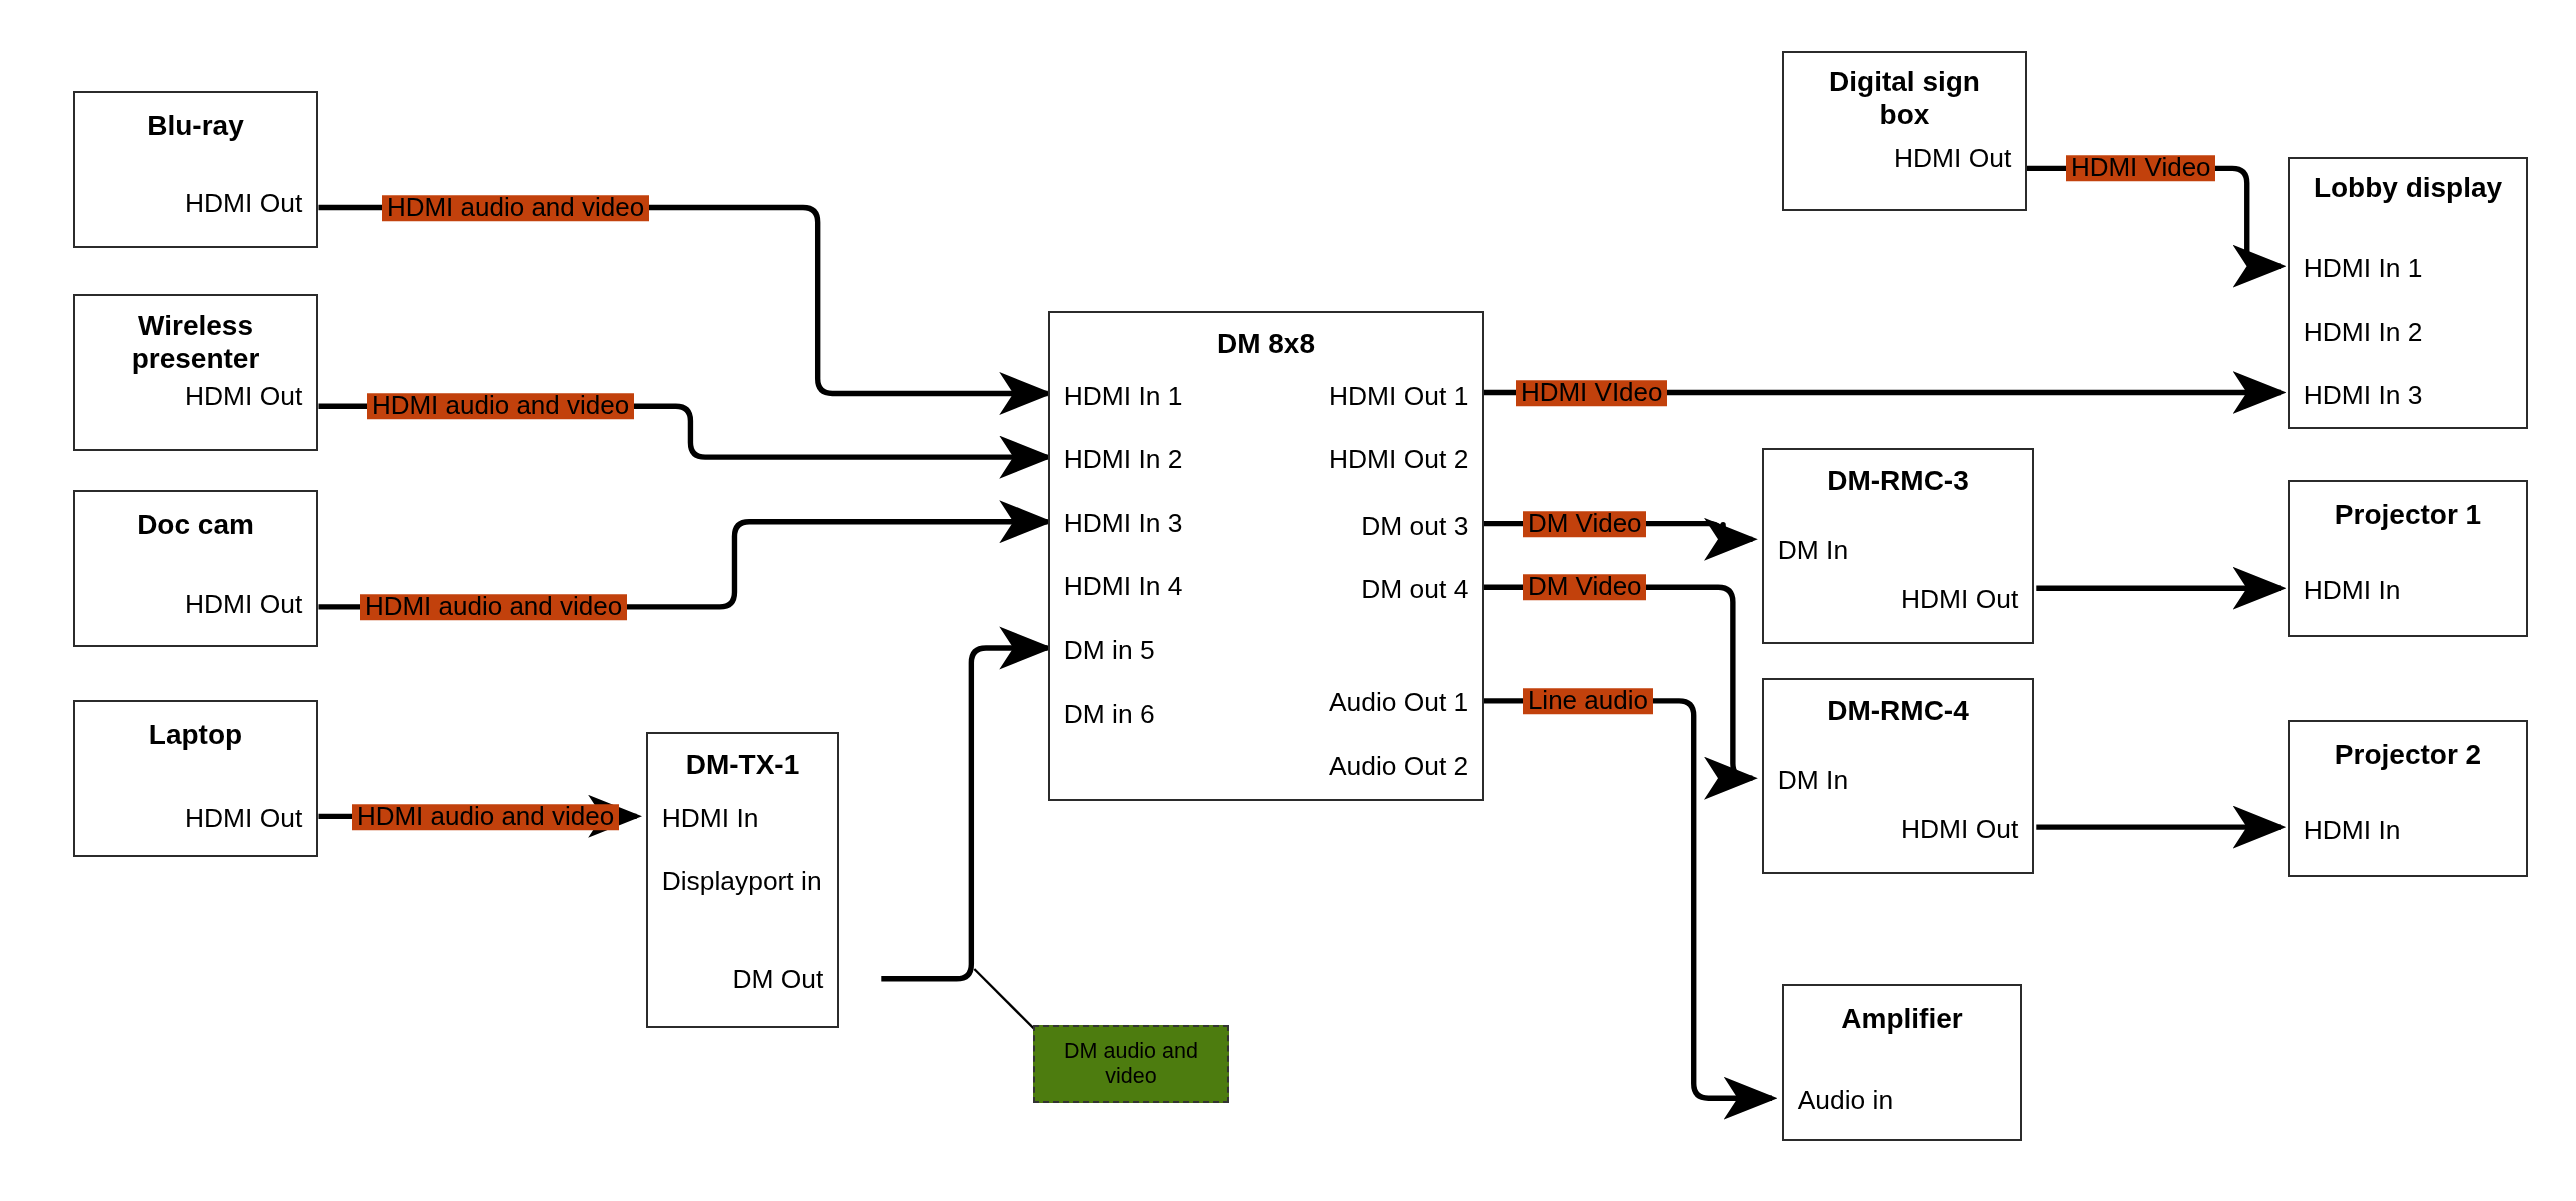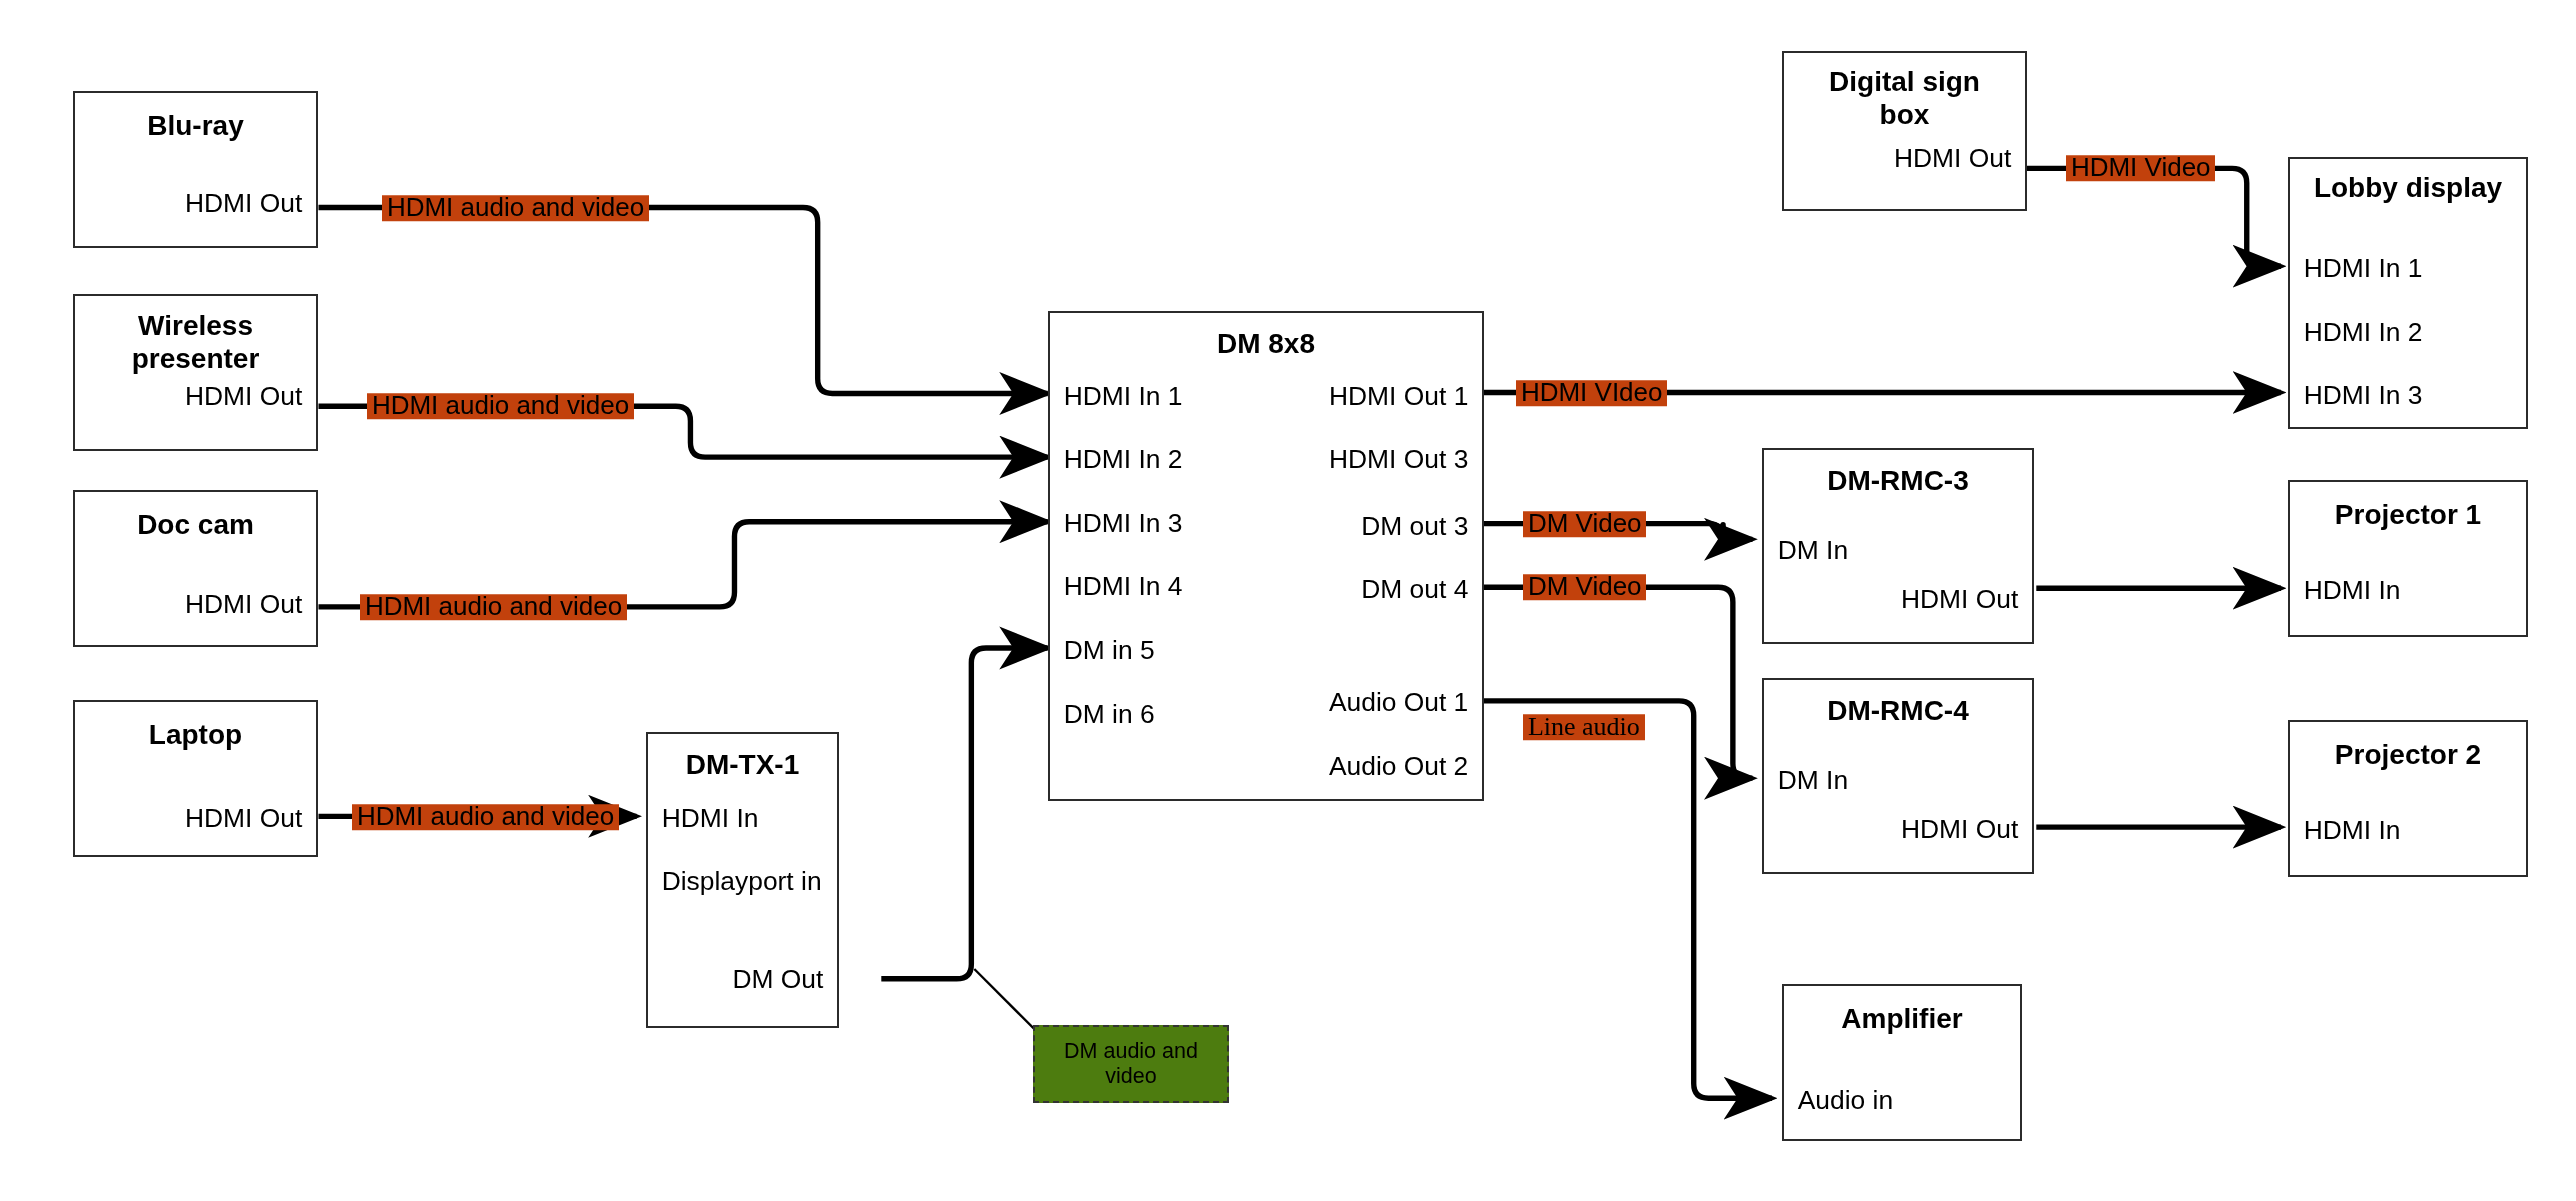--- a/index.html
+++ b/index.html
@@ -91,21 +91,21 @@
 
   <div class="node" style="left:1048px;top:311px;width:436px;height:490px;">
     <div class="title" style="top:13.7px;">DM 8x8</div>
     <div class="port l" style="top:69px;">HDMI In 1</div>
     <div class="port l" style="top:132px;">HDMI In 2</div>
     <div class="port l" style="top:196px;">HDMI In 3</div>
     <div class="port l" style="top:259px;">HDMI In 4</div>
     <div class="port l" style="top:323px;">DM in 5</div>
     <div class="port l" style="top:387px;">DM in 6</div>
     <div class="port r" style="top:69px;">HDMI Out 1</div>
-    <div class="port r" style="top:132px;">HDMI Out 3</div>
+    <div class="port r" style="top:132px;">HDMI Out 2</div>
     <div class="port r" style="top:199px;">DM out 3</div>
     <div class="port r" style="top:262px;">DM out 4</div>
     <div class="port r" style="top:375px;">Audio Out 1</div>
     <div class="port r" style="top:439px;">Audio Out 2</div>
   </div>
 
   <div class="node" style="left:1782px;top:51px;width:245px;height:160px;">
     <div class="title" style="top:11.7px;padding:0 33px;">Digital sign box</div>
     <div class="port r" style="top:91px;">HDMI Out</div>
   </div>
@@ -149,16 +149,16 @@
   </div>
 
   <span class="wlabel" style="left:382px;top:208px;">HDMI audio and video</span>
   <span class="wlabel" style="left:367px;top:406px;">HDMI audio and video</span>
   <span class="wlabel" style="left:360px;top:607px;">HDMI audio and video</span>
   <span class="wlabel" style="left:352px;top:817px;">HDMI audio and video</span>
   <span class="wlabel" style="left:1516px;top:393px;">HDMI VIdeo</span>
   <span class="wlabel" style="left:2066px;top:168px;">HDMI Video</span>
   <span class="wlabel" style="left:1523px;top:524px;">DM Video</span>
   <span class="wlabel" style="left:1523px;top:587px;">DM Video</span>
-  <span class="wlabel" style="left:1523px;top:727px;font-family:Liberation Serif, serif;">Line audio</span>
+  <span class="wlabel" style="left:1523px;top:701px;">Line audio</span>
 
 </div>
 
 
 </body></html>

